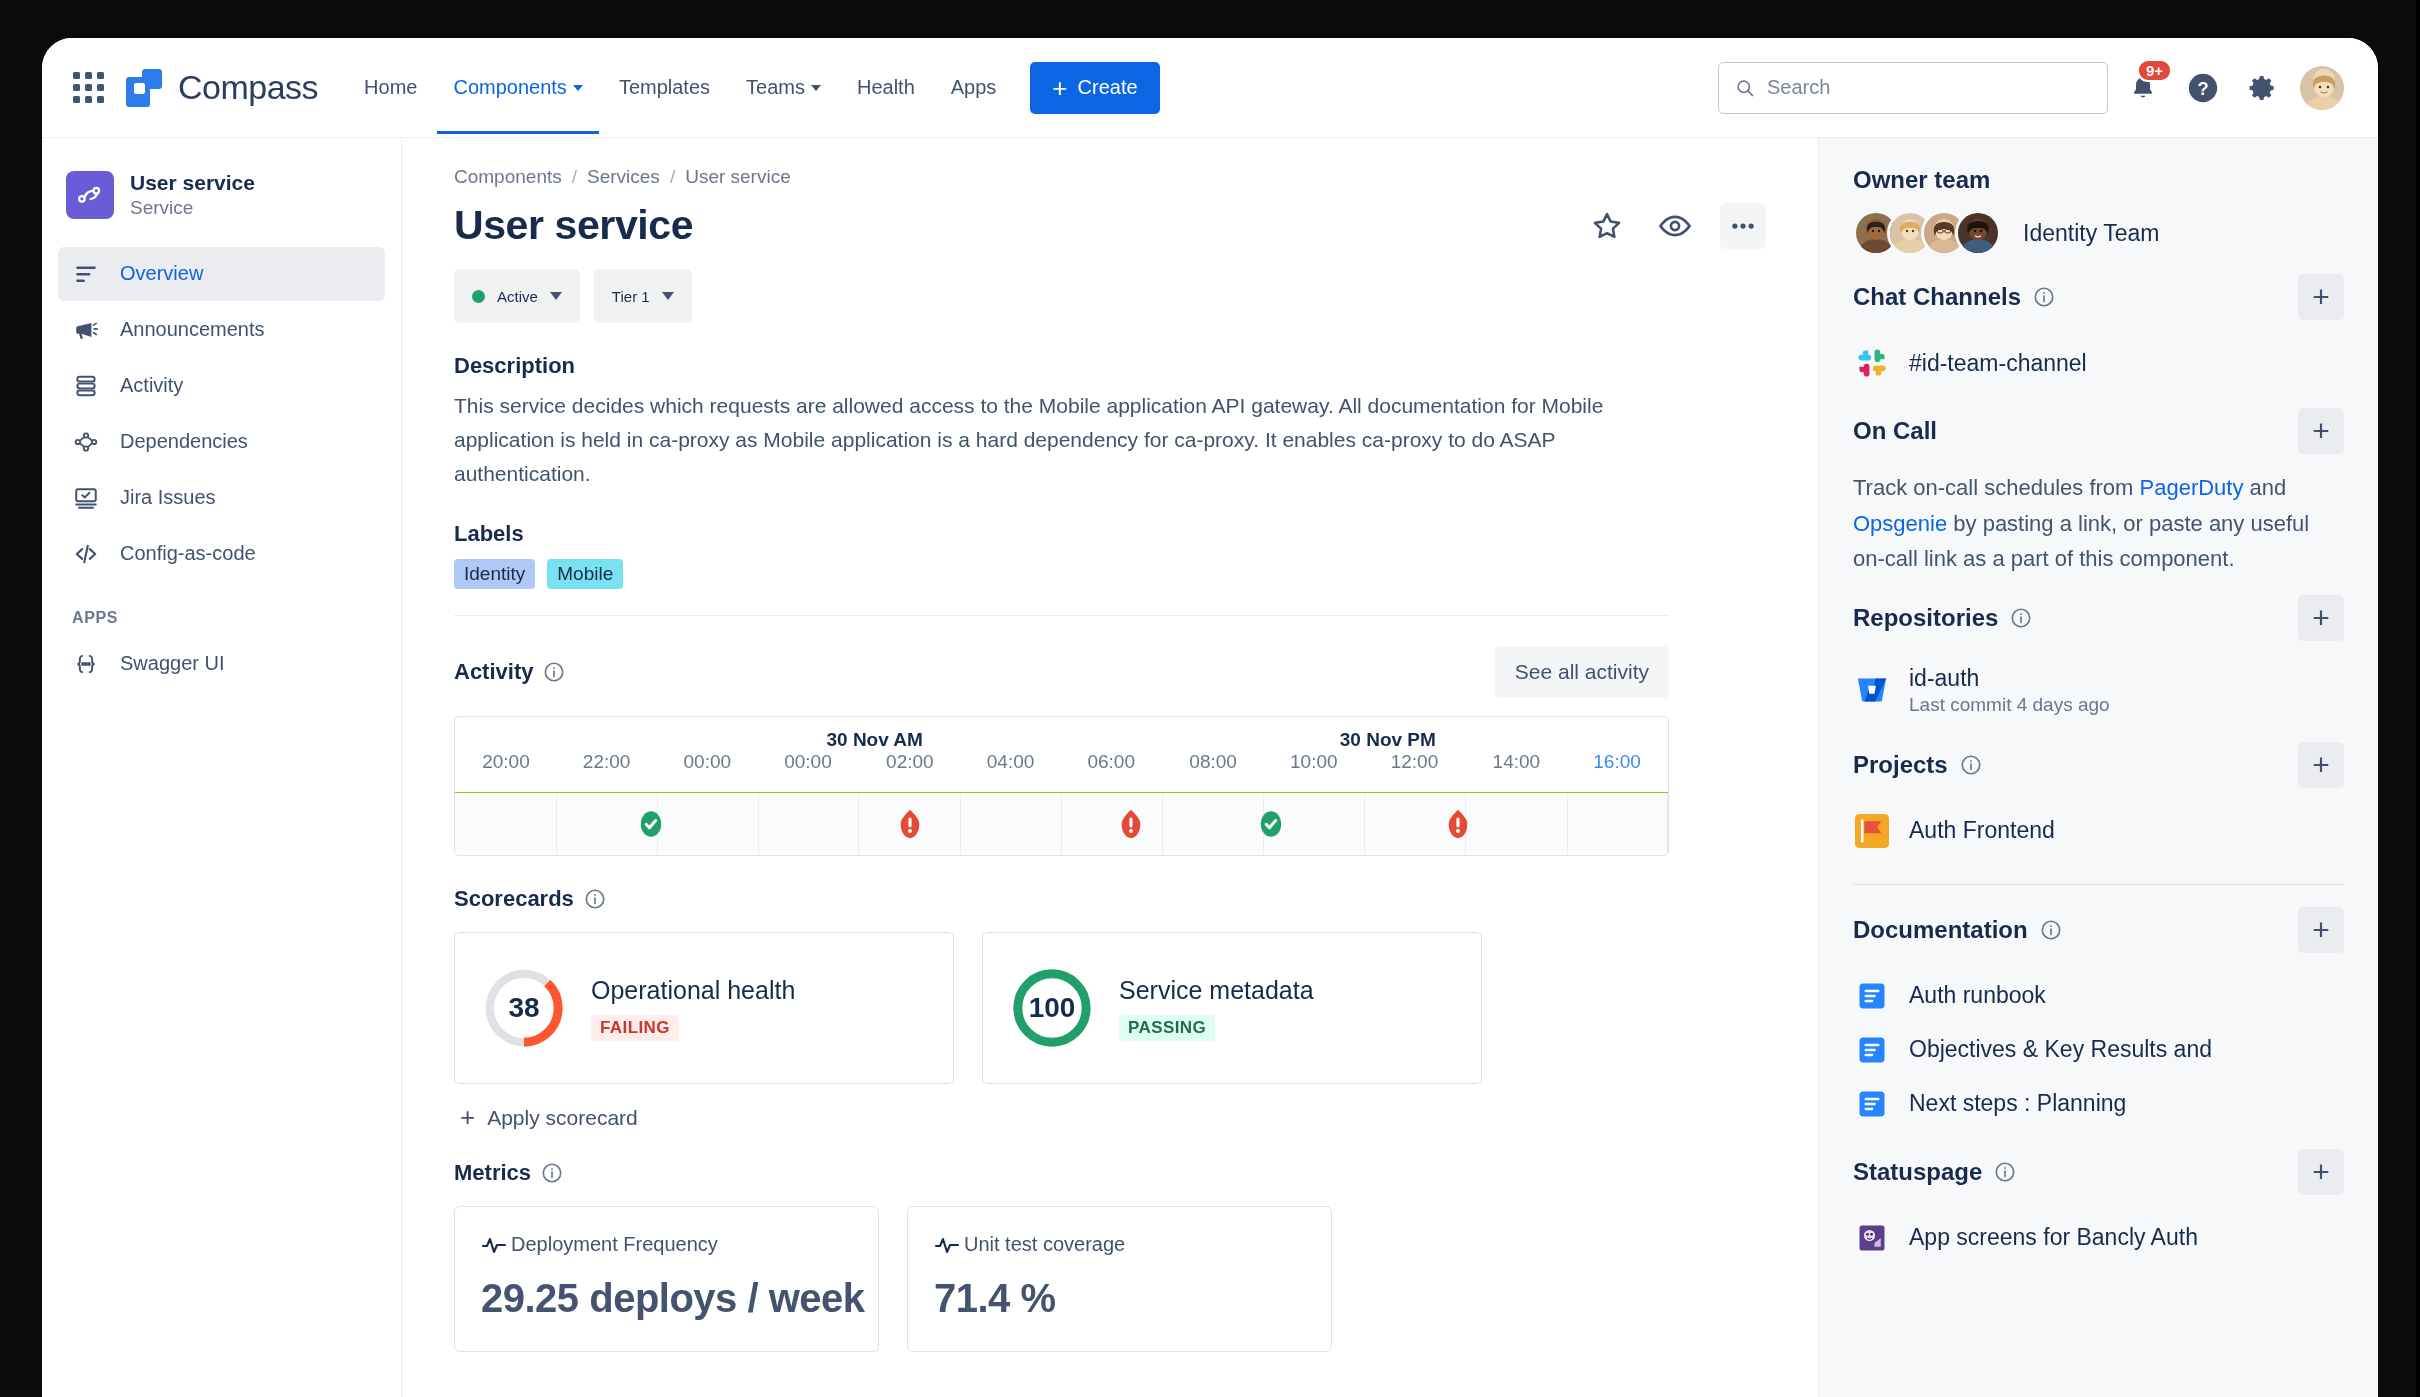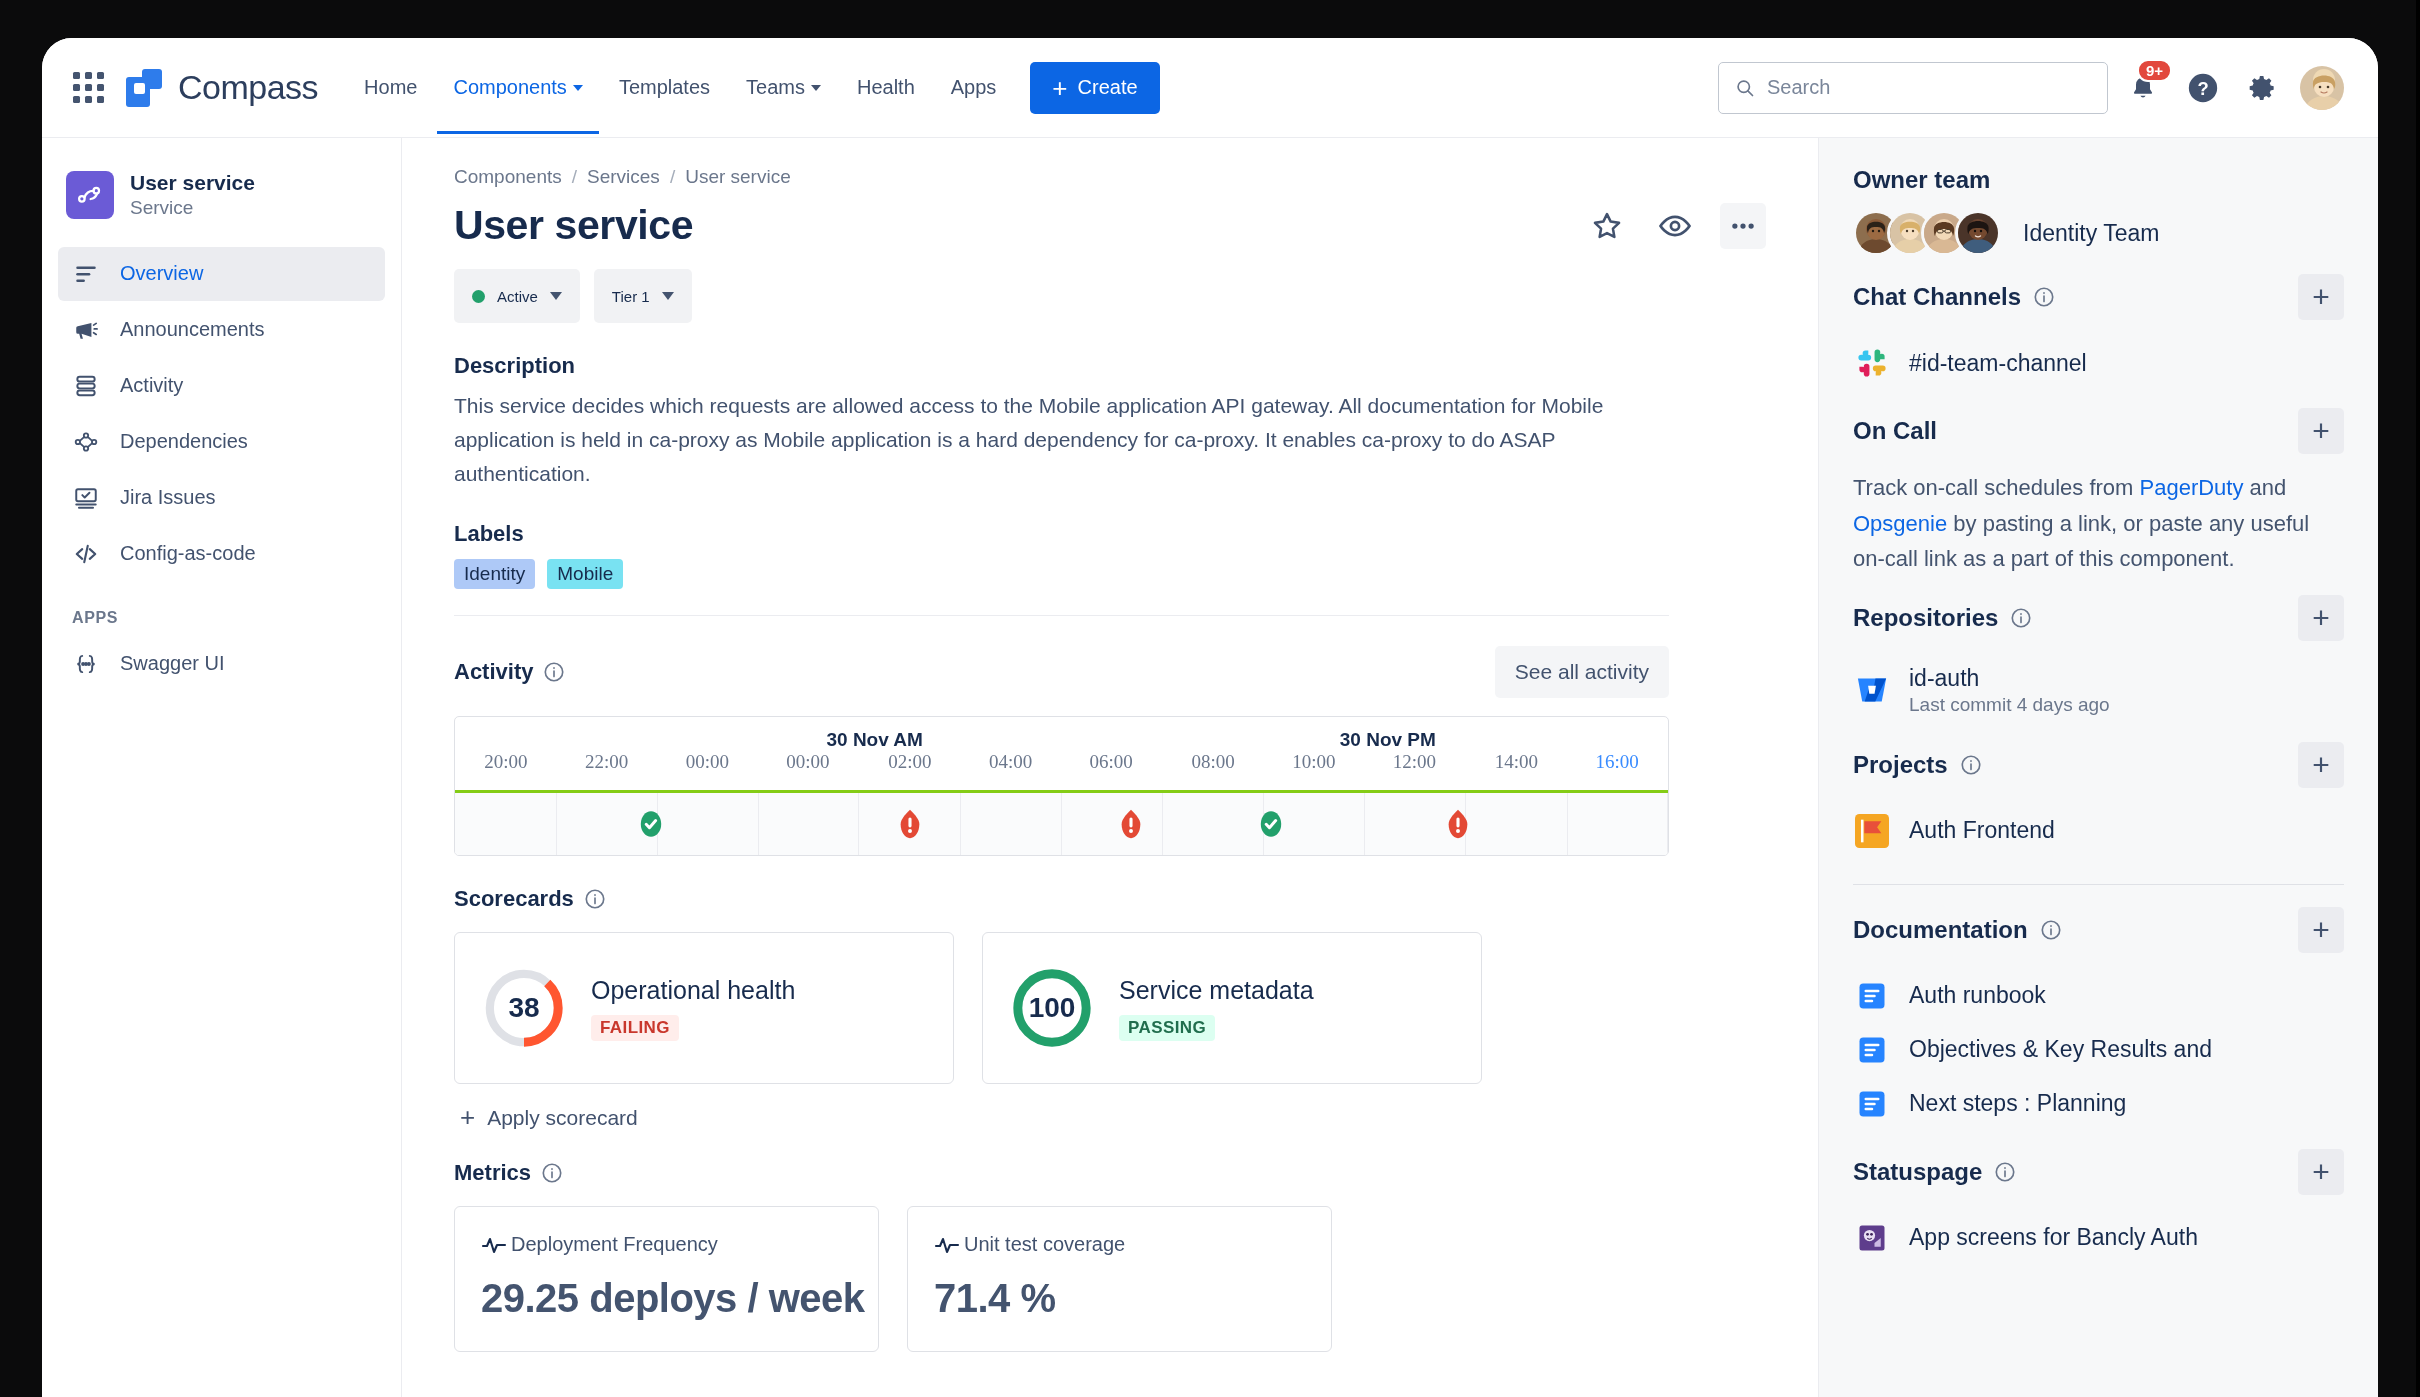--- a/index.html
+++ b/index.html
@@ -133,21 +133,21 @@
   .sec-head-row { display:flex; align-items:center; max-width:1215px; }
   .ghost-btn {
     margin-left:auto; background:#f4f5f7; border:none; border-radius:5px; height:52px;
     padding:0 20px; font-size:21px; color:#42526e; font-family:Liberation Sans, sans-serif; cursor:pointer;
   }
 
   
   .timeline { margin-top:18px; max-width:1215px; border:1px solid #dfe1e6; border-radius:5px; overflow:hidden; }
   .tl-daylabels { position:relative; height:34px; }
   .tl-day { position:absolute; top:12px; font-size:19px; font-weight:700; color:#172b4d; transform:translateX(-50%); white-space:nowrap; }
-  .tl-ticks { position:relative; height:42px; border-bottom:3px solid #84cc16;font-family:Liberation Serif, serif; }
+  .tl-ticks { position:relative; height:42px; border-bottom:1px solid #84cc16; }
   .tl-tick { position:absolute; top:0; font-size:19px; color:#6b778c; transform:translateX(-50%); white-space:nowrap; }
   .tl-tick.now { color:#388bff; }
   .tl-track { position:relative; height:62px; background:#fafbfc; }
   .tl-col { position:absolute; top:0; bottom:0; width:1px; background:#ebecf0; }
   .tl-mark { position:absolute; top:50%; transform:translate(-50%,-50%); width:34px; height:34px; }
 
   
   .cards { display:flex; gap:28px; margin-top:20px; }
   .card {
     width:500px; height:152px; border:1px solid #dfe1e6; border-radius:6px;

